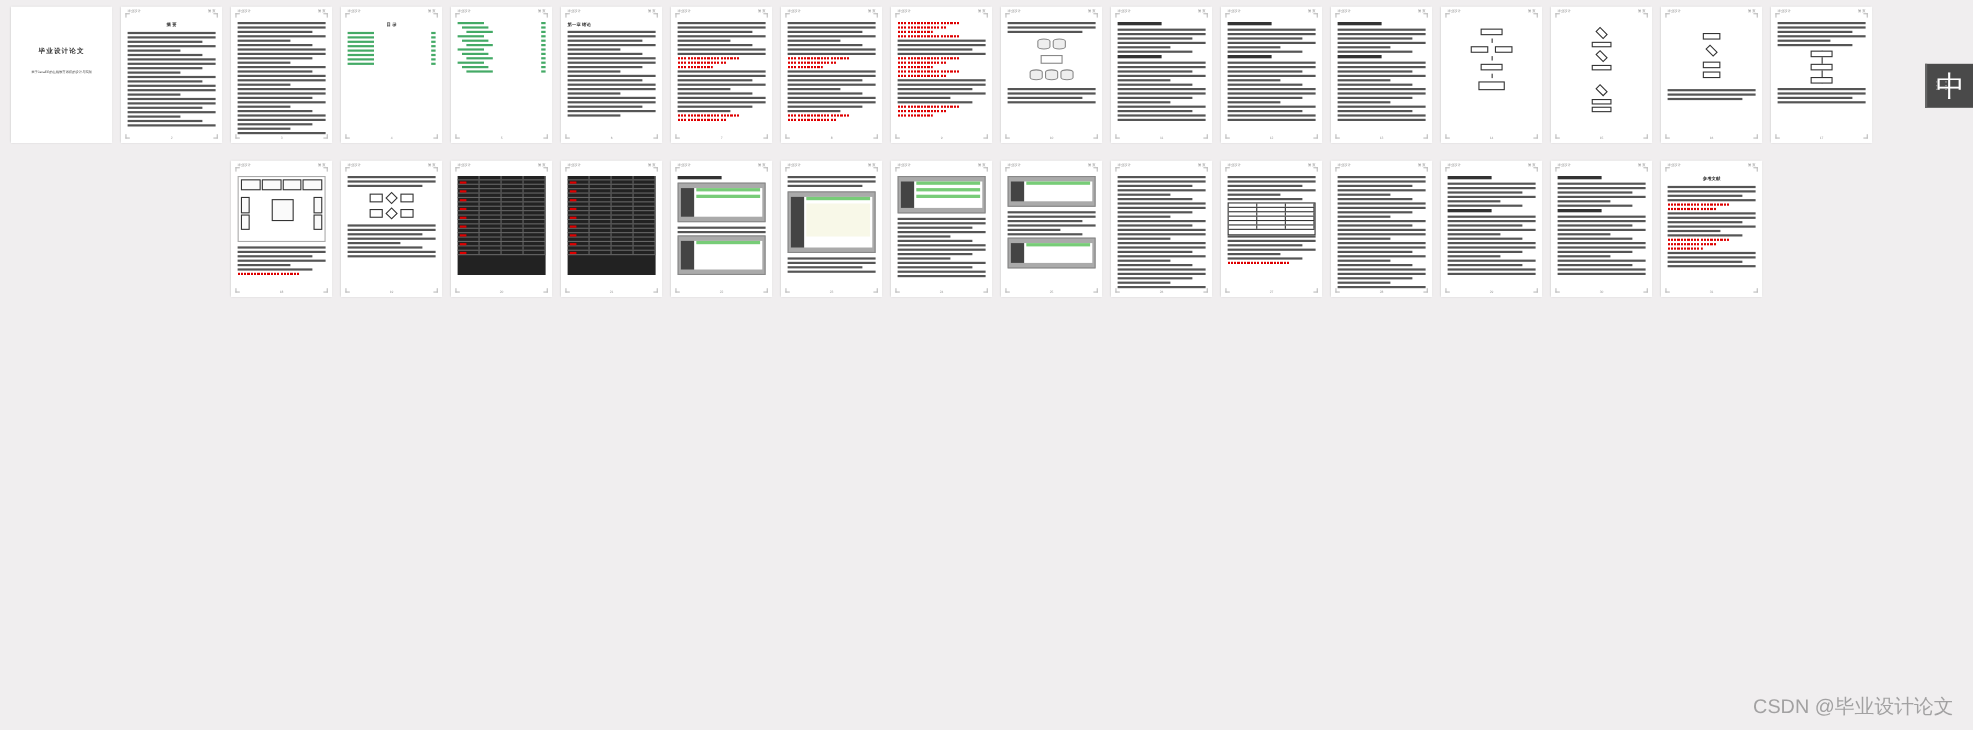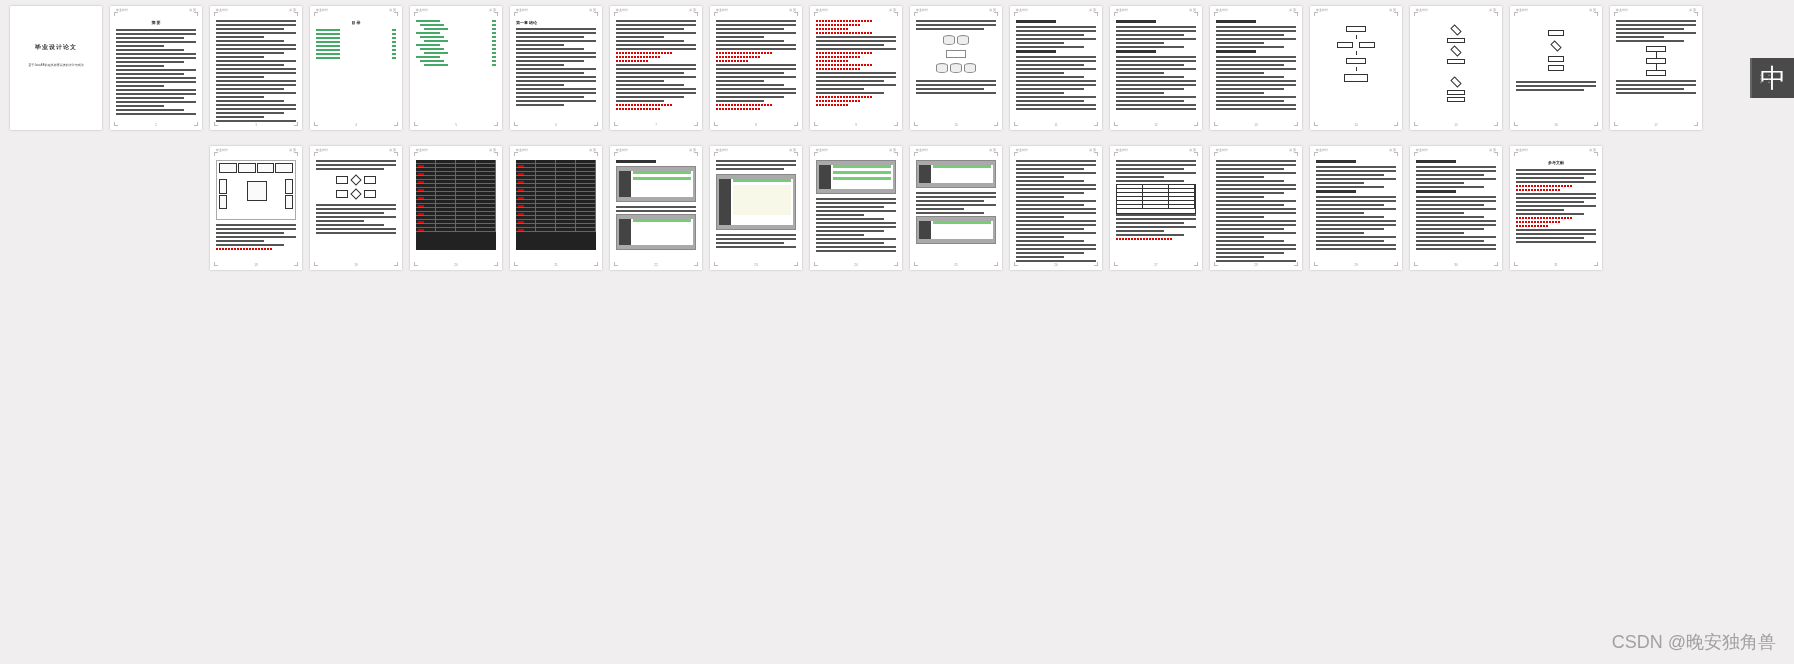--- a/index.html
+++ b/index.html
@@ -1299,13 +1299,13 @@
       </div>
       <div class="ftr">31</div>
     </div>
   </div>
 
 <div class="ime-badge">
   <span class="dots">⋮⋮</span>
   <span>中</span>
 </div>
 
-<div class="watermark">CSDN @晚安独角兽</div>
+<div class="watermark">CSDN @毕业设计论文</div>
 
 </body></html>

